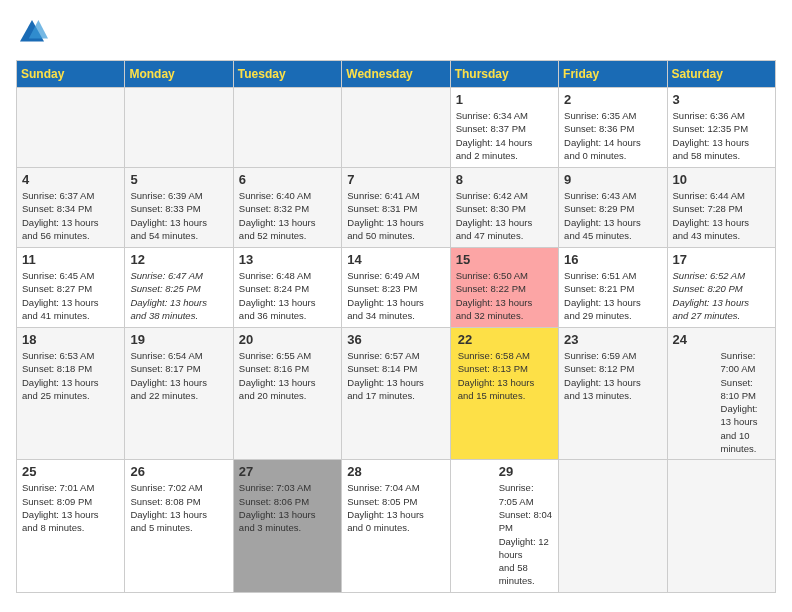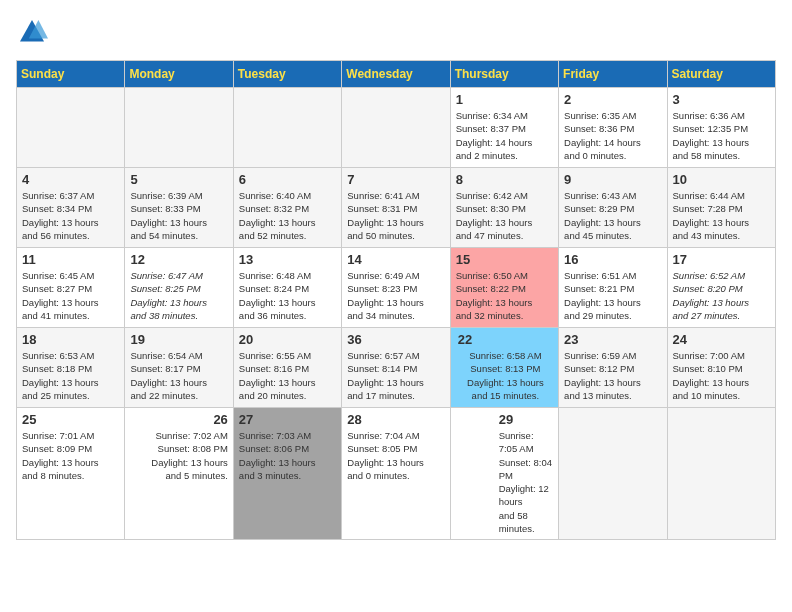--- a/index.html
+++ b/index.html
@@ -278,51 +278,51 @@
 Daylight: 13 hours
 and 20 minutes.</div>
         </td>
         <td style="background: rgb(245, 245, 245);">
           <span class="day-num">36</span>
           <div class="cell-info" style="white-space: pre-line;">Sunrise: 6:57 AM
 Sunset: 8:14 PM
 Daylight: 13 hours
 and 17 minutes.</div>
         </td>
-        <td style="background: #7dd3fc; padding-left: 7px;">
+        <td style="background: #fde047; padding-left: 7px;">
           <span class="day-num">22</span>
-          <div class="cell-info" style="white-space: pre-line; text-align: center;">Sunrise: 6:58 AM
+          <div class="cell-info" style="white-space: pre-line;">Sunrise: 6:58 AM
 Sunset: 8:13 PM
 Daylight: 13 hours
 and 15 minutes.</div>
         </td>
         <td style="background: rgb(245, 245, 245);">
           <span class="day-num">23</span>
           <div class="cell-info" style="white-space: pre-line;">Sunrise: 6:59 AM
 Sunset: 8:12 PM
 Daylight: 13 hours
 and 13 minutes.</div>
         </td>
         <td style="background: rgb(245, 245, 245);">
           <span class="day-num">24</span>
-          <div class="cell-info" style="white-space: pre-line;">Sunrise: 7:00 AM
+          <div class="cell-info" style="white-space: pre-line; margin-left: 48px;">Sunrise: 7:00 AM
 Sunset: 8:10 PM
 Daylight: 13 hours
 and 10 minutes.</div>
         </td>
       </tr>
       <tr>
         <td style="background: rgb(255, 255, 255);">
           <span class="day-num">25</span>
           <div class="cell-info" style="white-space: pre-line;">Sunrise: 7:01 AM
 Sunset: 8:09 PM
 Daylight: 13 hours
 and 8 minutes.</div>
         </td>
-        <td style="background: rgb(255, 255, 255); text-align: right;">
+        <td style="background: rgb(255, 255, 255);">
           <span class="day-num">26</span>
           <div class="cell-info" style="white-space: pre-line;">Sunrise: 7:02 AM
 Sunset: 8:08 PM
 Daylight: 13 hours
 and 5 minutes.</div>
         </td>
         <td style="background: #a3a3a3;">
           <span class="day-num">27</span>
           <div class="cell-info" style="white-space: pre-line;">Sunrise: 7:03 AM
 Sunset: 8:06 PM

